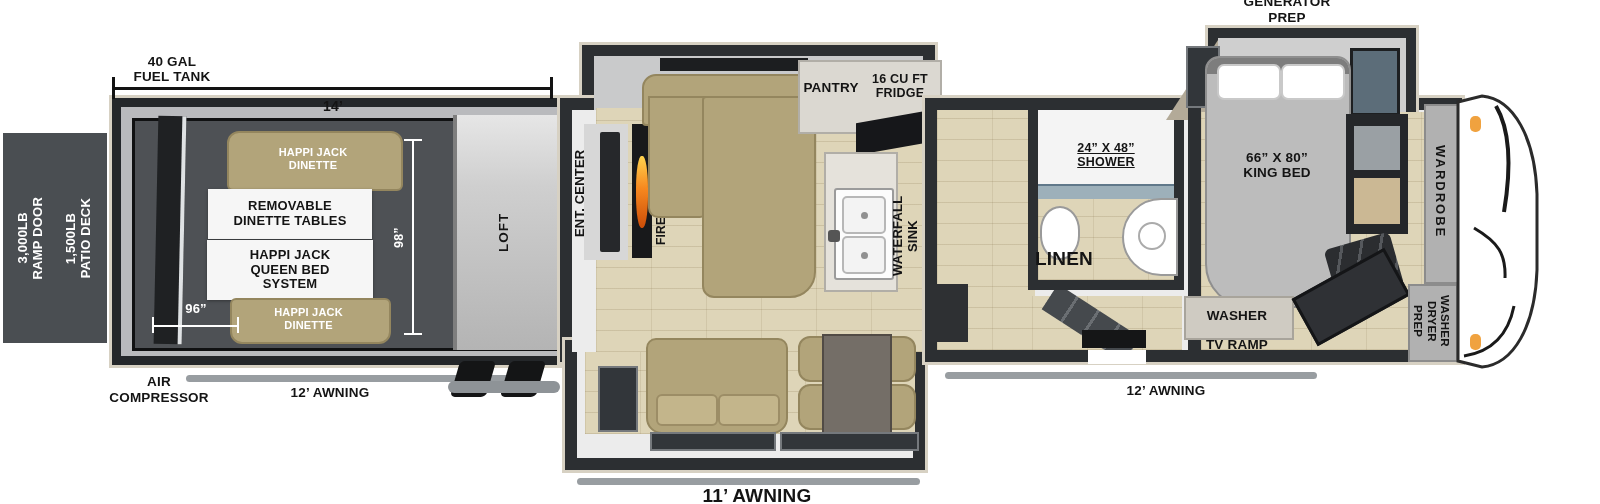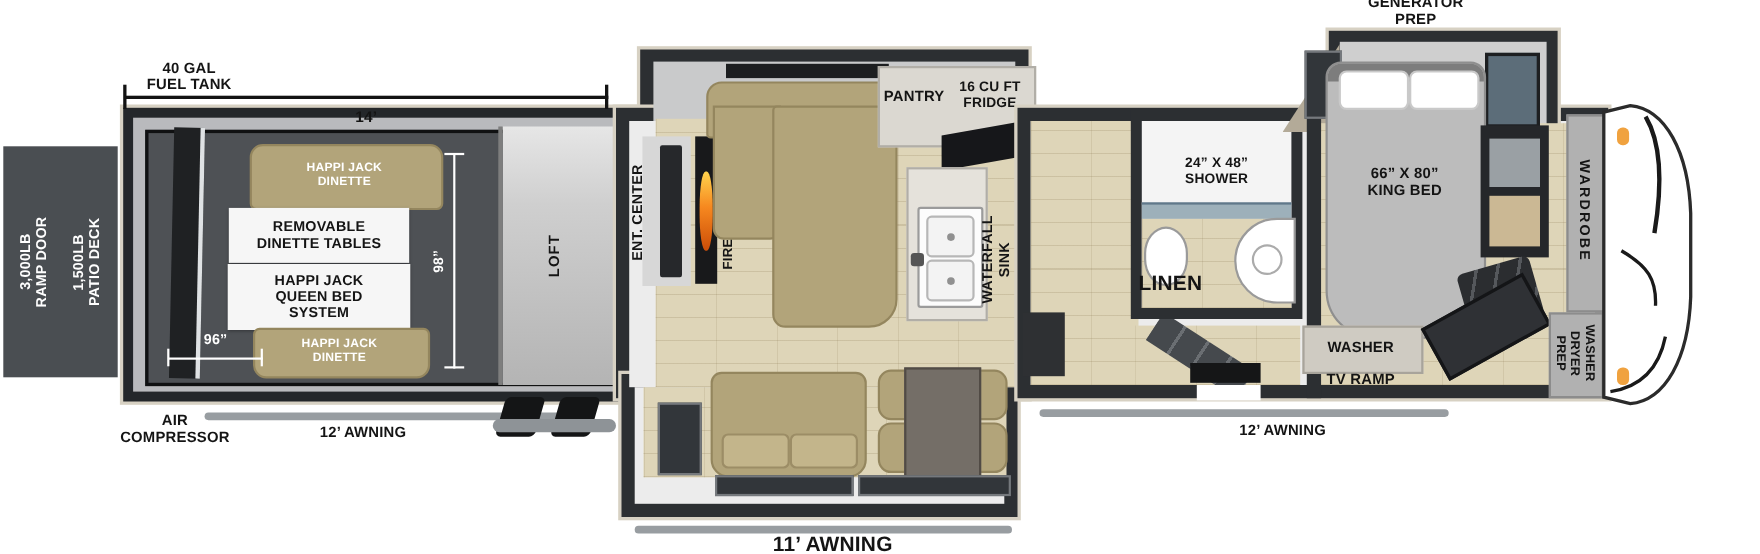--- a/index.html
+++ b/index.html
@@ -124,21 +124,21 @@
   #dark-cab{left:930px;top:284px;width:38px;height:58px;background:#2e3033;}
   #entry-floor{left:1032px;top:296px;width:150px;height:54px;}
   #steps{left:1058px;top:284px;width:98px;height:30px;transform:rotate(33deg);transform-origin:left top;
          background:repeating-linear-gradient(90deg,#45494d 0 22px,#6a6e72 22px 25px);}
   #stepwell{left:1082px;top:330px;width:64px;height:18px;background:#151617;}
   #door-gap{left:1088px;top:350px;width:58px;height:14px;background:#fff;}
 
   
   #bath{left:1028px;top:100px;width:156px;height:190px;background:#2c2f32;}
   #bath-int{left:1038px;top:110px;width:136px;height:170px;background:#f4f4f4;}
-  #shower-lbl{left:1052px;top:138px;width:108px;height:34px;font-size:12.5px;}
+  #shower-lbl{left:1052px;top:138px;width:108px;height:34px;font-size:12.5px;text-decoration:underline;}
   #shower-tray{left:1038px;top:184px;width:136px;height:13px;background:#9db0ba;border-top:2px solid #60788a;}
   #bath-floor{left:1038px;top:199px;width:136px;height:81px;}
   #toilet{left:1040px;top:206px;width:36px;height:50px;background:#fff;border:2px solid #9a9a9a;border-radius:50% / 45%;}
   #vanity{left:1122px;top:198px;width:52px;height:74px;background:#fff;border:2px solid #9a9a9a;
           border-radius:40px 0 0 40px;}
   #vanity::after{content:"";position:absolute;left:14px;top:22px;width:24px;height:24px;
           border-radius:50%;border:2px solid #ababab;}
   #linen-lbl{left:1039px;top:251px;width:50px;height:16px;font-size:19px;}
 
   

